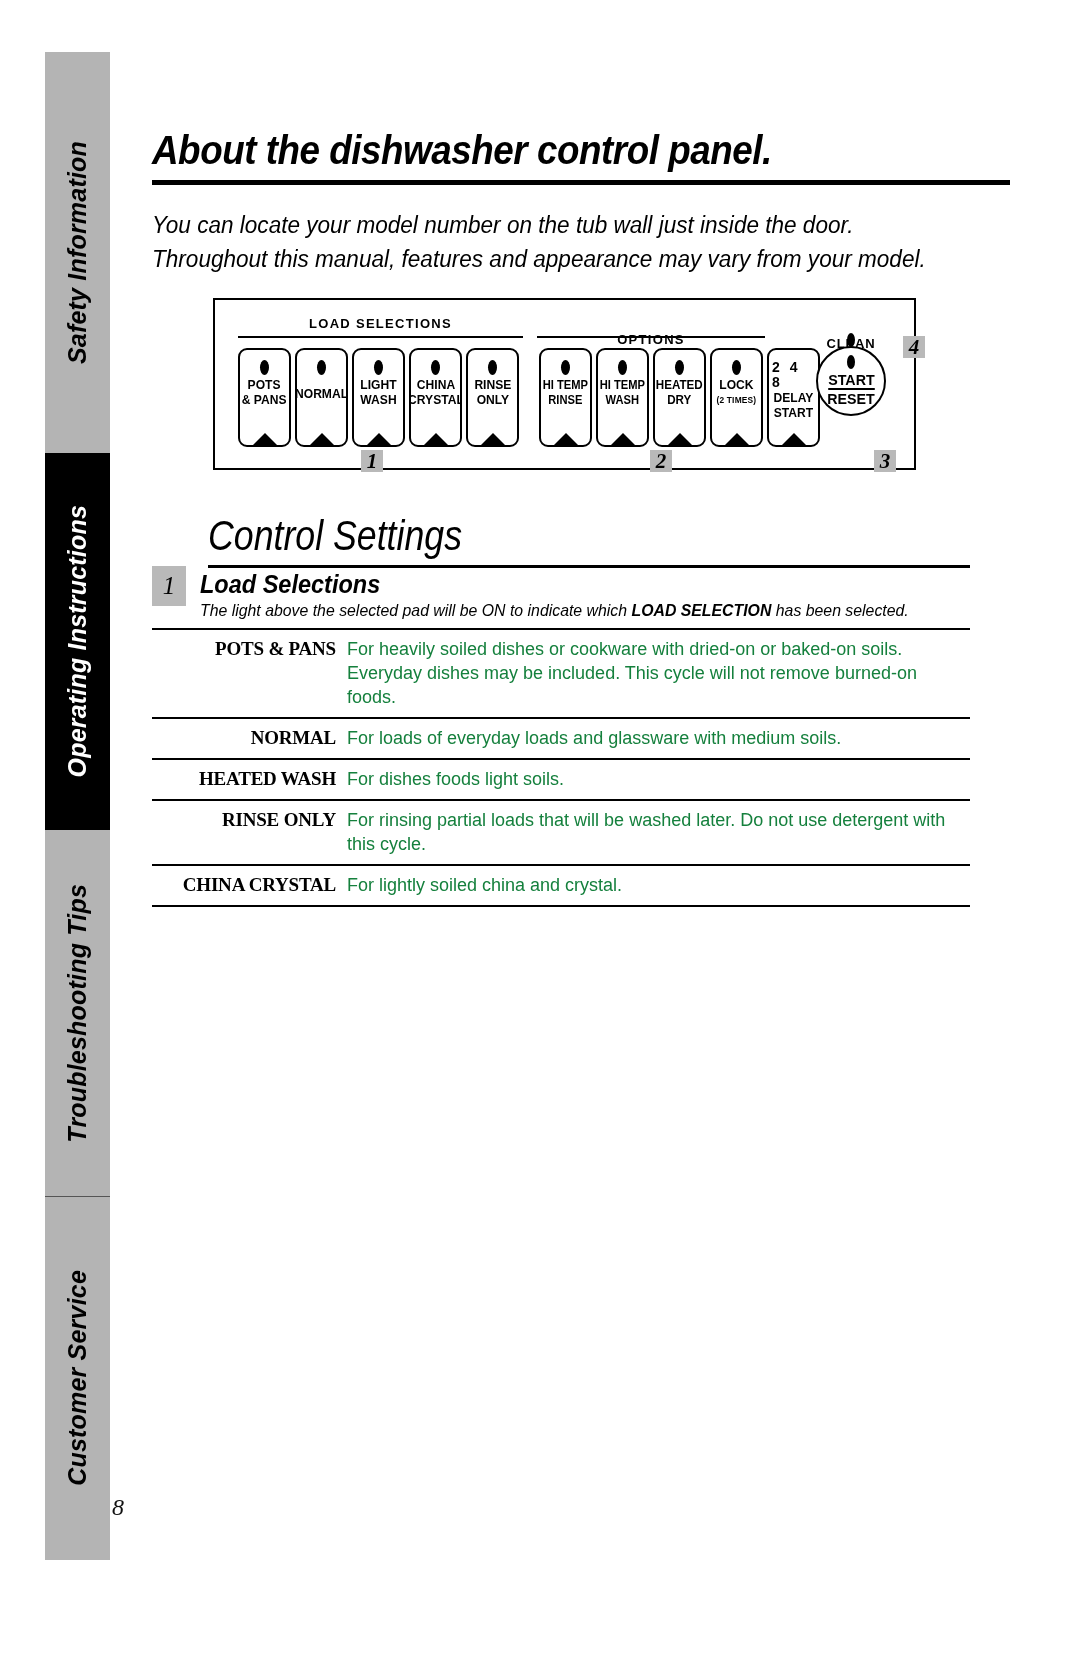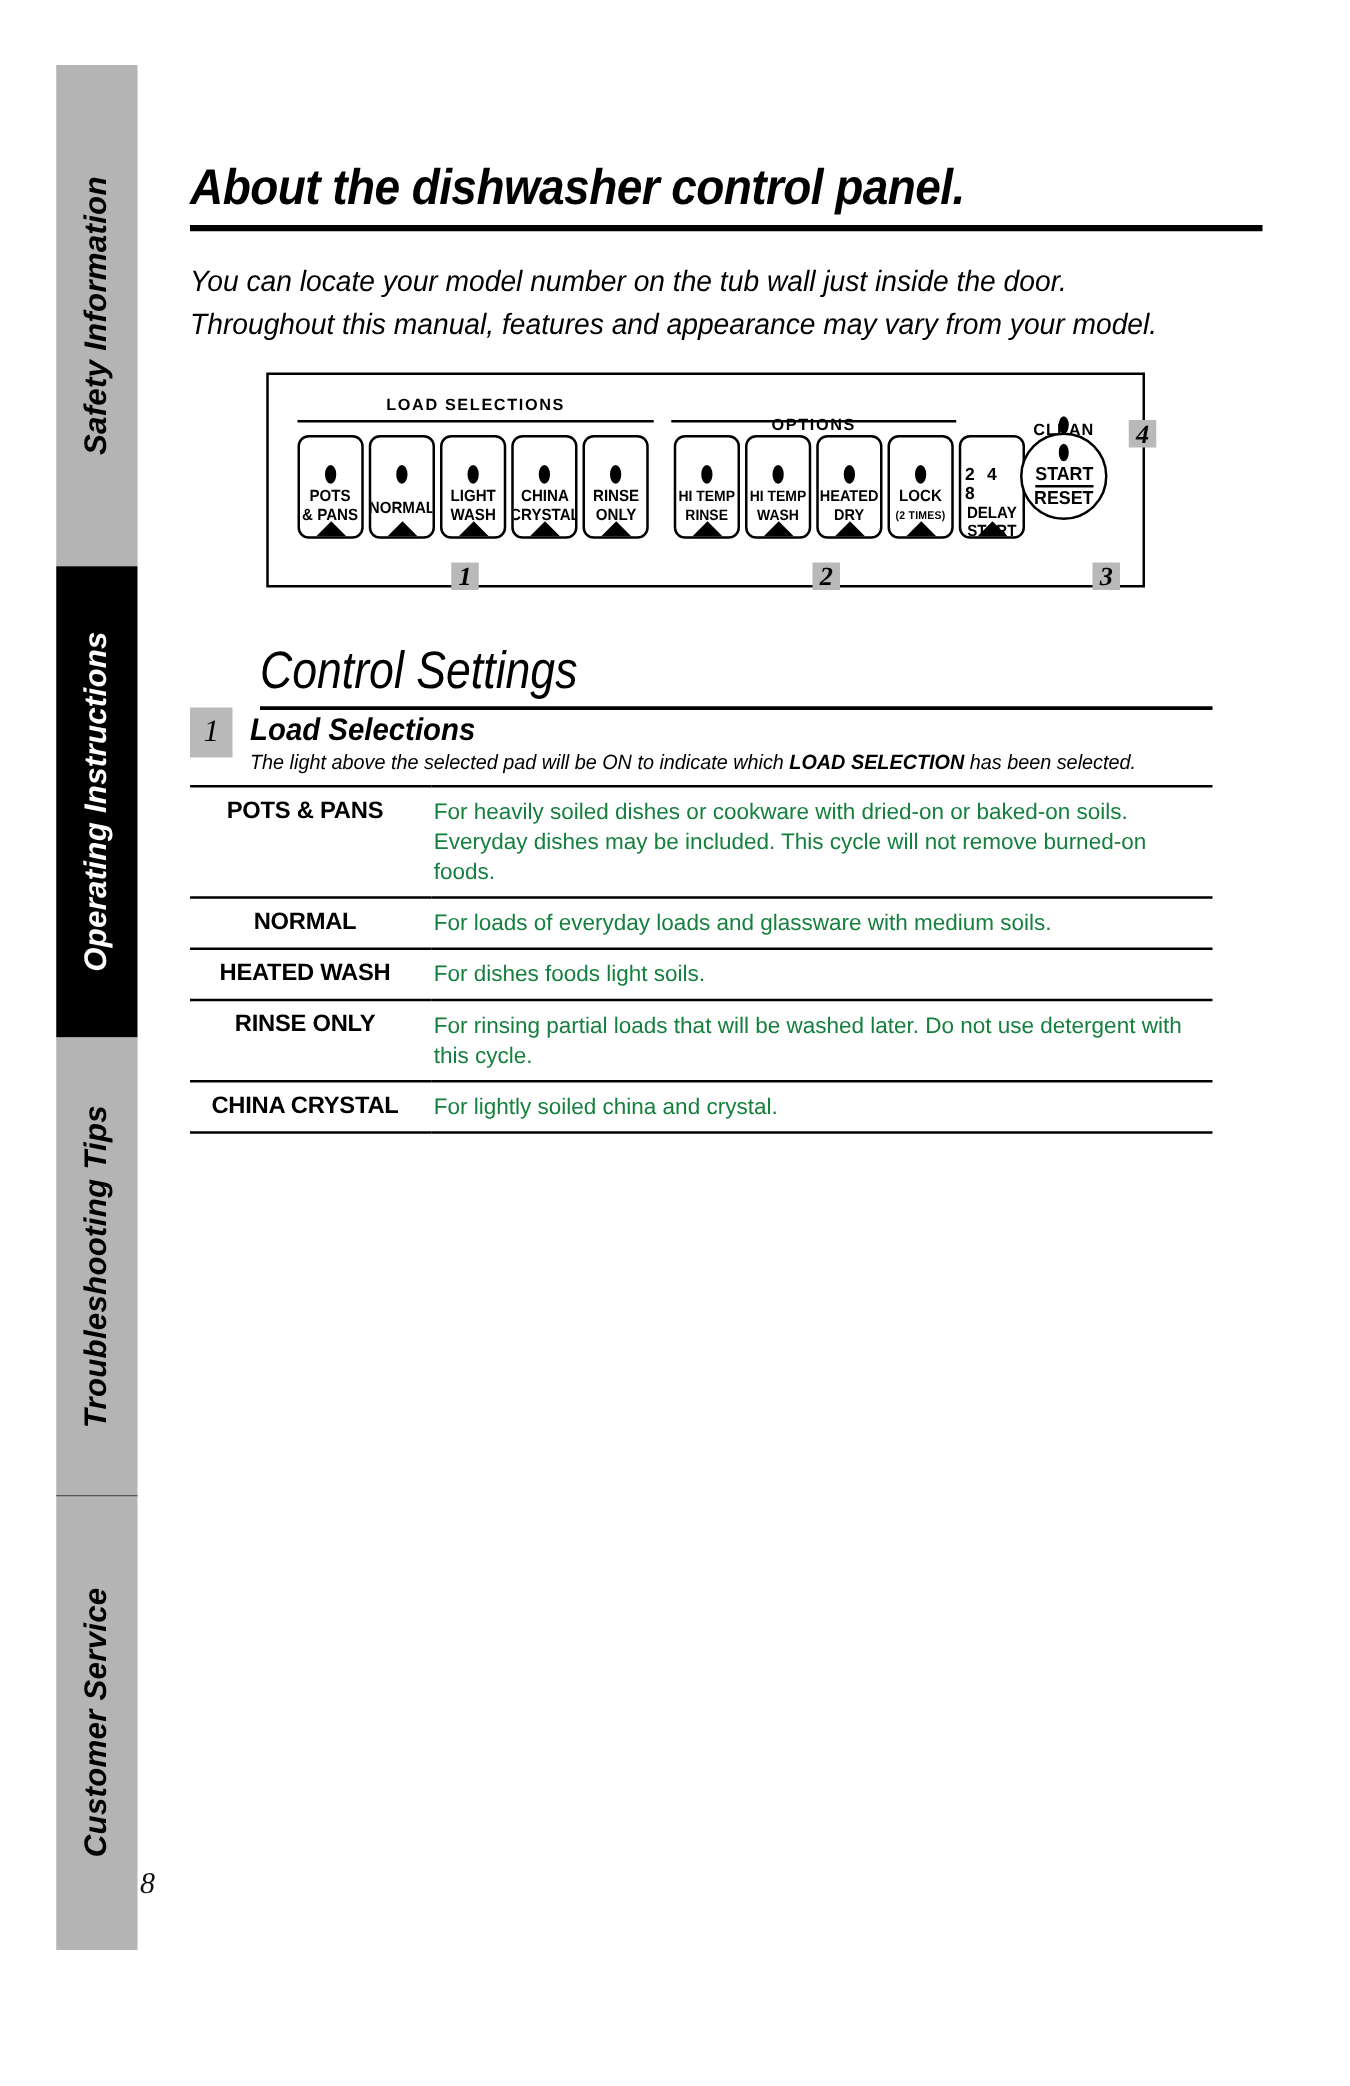--- a/index.html
+++ b/index.html
@@ -88,27 +88,27 @@
     font-size: 13px;
     letter-spacing: 1.3px;
     color: #000;
     text-align: center;
   }
   .group-rule { position: absolute; height: 2px; background: #000; }
 
   .pads { position: absolute; left: 23px; top: 48px; display: flex; gap: 4px; }
   .pad {
     position: relative;
-    width: 53px; height: 83px;
+    width: 53px; height: 99px;
     border: 2px solid #000;
     border-radius: 9px;
     background: #fff;
     display: flex; flex-direction: column;
     align-items: center; justify-content: flex-start;
-    padding-top: 22px;
+    padding-top: 10px;
     overflow: hidden;
   }
   .pad-led {
     width: 9px; height: 15px; border-radius: 50%/50%;
     background: #000; flex: none;
   }
   .pad-digits {
     font-family: "Liberation Sans", sans-serif;
     font-weight: bold; font-size: 14px;
     letter-spacing: 3px; line-height: 15px;
@@ -224,23 +224,23 @@
     border-collapse: collapse;
   }
   .deftable td {
     border-top: 2px solid #000;
     padding: 7px 0 8px 0;
     vertical-align: top;
   }
   .deftable tr:last-child td { border-bottom: 2px solid #000; }
   .dt-term {
     width: 193px;
-    text-align: center;
+    text-align: right;
     padding-right: 9px !important;
-    font-family: Liberation Sans, sans-serif;
+    font-family: Liberation Serif, serif;
     font-weight: bold;
     font-size: 19px;
     line-height: 24px;
     color: #000;
     white-space: nowrap;
     letter-spacing: -0.2px;
   }
   .dt-desc {
     font-family: "Liberation Sans", sans-serif;
     font-size: 18px;

